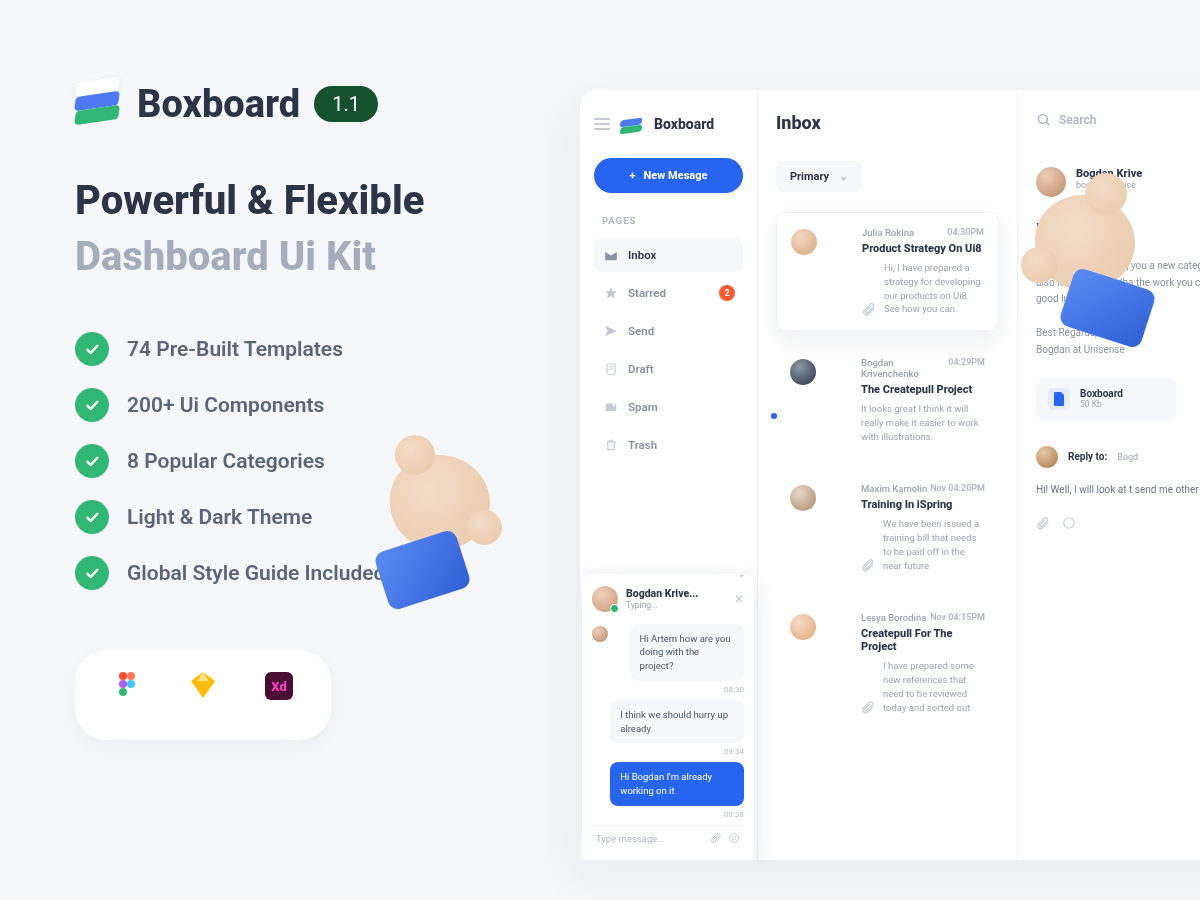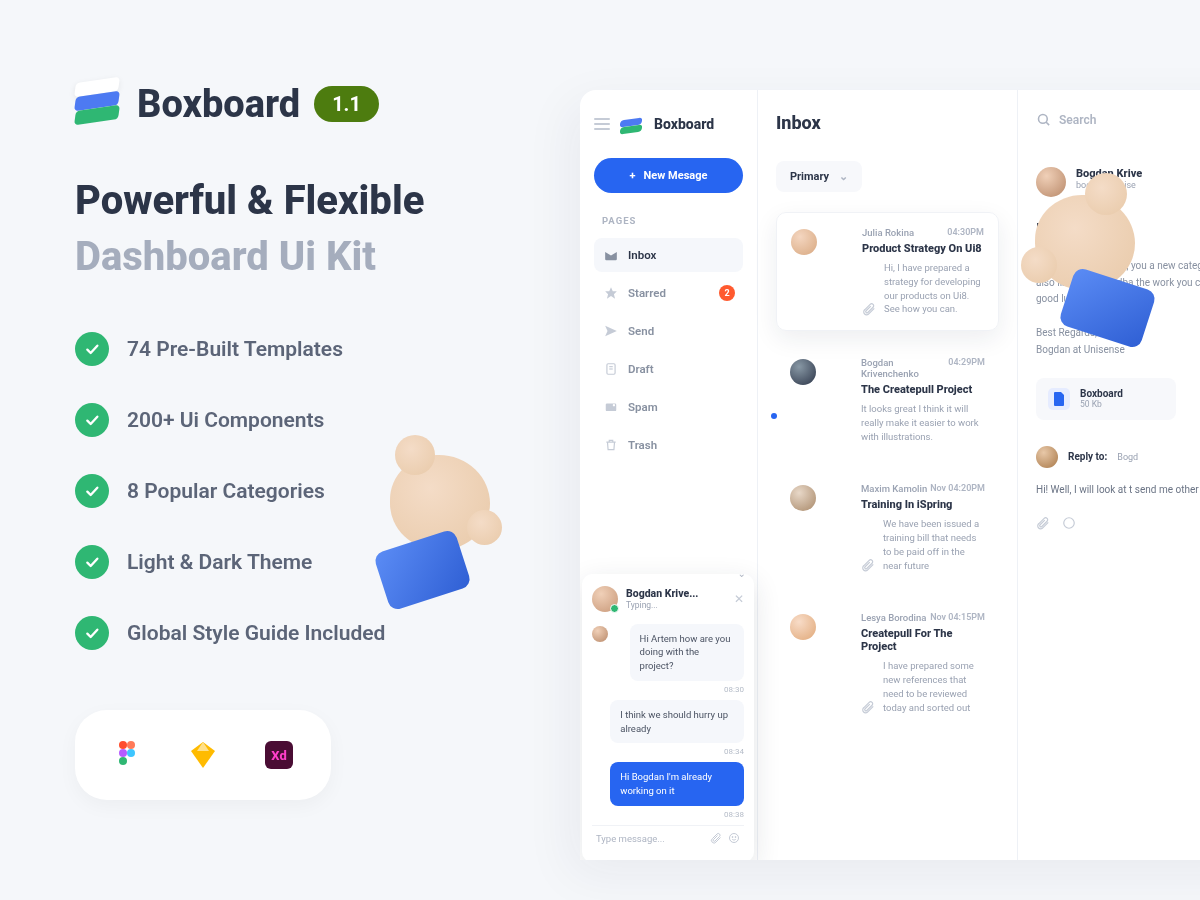--- a/index.html
+++ b/index.html
@@ -4,33 +4,33 @@
 <style>
 * { margin: 0; padding: 0; box-sizing: border-box; font-family: -apple-system, BlinkMacSystemFont, 'Segoe UI', Roboto, sans-serif; }
 body { width: 1200px; height: 900px; background: #f5f7fa; overflow: hidden; position: relative; }
 
 
 .promo { position: absolute; left: 75px; top: 80px; width: 480px; }
 .brand-row { display: flex; align-items: center; gap: 14px; margin-bottom: 48px; }
 .logo-stack { width: 48px; height: 48px; position: relative; }
 .logo-layer { position: absolute; width: 44px; height: 14px; border-radius: 4px; transform: skewY(-8deg) skewX(-8deg); }
 .brand-name { font-size: 38px; font-weight: 800; color: #2c3548; }
-.version-badge { background: #4d7c0f; color: #fff; font-weight: 700; font-size: 20px; padding: 6px 18px; border-radius: 22px; }
+.version-badge { background: #14532d; color: #fff; font-weight: 400; font-size: 20px; padding: 6px 18px; border-radius: 22px; }
 
 .headline { font-size: 40px; font-weight: 800; color: #2c3548; line-height: 1.25; margin-bottom: 6px; }
 .subheadline { font-size: 40px; font-weight: 800; color: #a5adbd; line-height: 1.25; margin-bottom: 50px; }
 
-.features { display: flex; flex-direction: column; gap: 37px; margin-bottom: 60px; margin-top: 40px; }
+.features { display: flex; flex-direction: column; gap: 22px; margin-bottom: 60px; margin-top: 40px; }
 .feature { display: flex; align-items: center; gap: 18px; }
 .check-circle { width: 34px; height: 34px; border-radius: 50%; background: #2fb773; display: flex; align-items: center; justify-content: center; flex-shrink: 0; }
 .check-circle svg { width: 16px; height: 16px; }
 .feature-text { font-size: 21px; font-weight: 600; color: #5c6578; }
 
 .tools-pill { background: #fff; border-radius: 32px; padding: 22px 38px; display: inline-flex; gap: 48px; align-items: center; box-shadow: 0 6px 20px rgba(0,0,0,0.04); }
-.tool-icon { width: 28px; height: 46px; display: flex; align-items: center; justify-content: center; }
+.tool-icon { width: 28px; height: 46px; display: flex; align-items: flex-start; justify-content: center; }
 
 
 .hand { position: absolute; pointer-events: none; }
 .hand-palm { width: 100px; height: 95px; background: radial-gradient(circle at 40% 35%, #f4dcc7, #e8c9a8); border-radius: 48% 52% 50% 50%; position: relative; }
 .hand-cuff { width: 85px; height: 60px; background: linear-gradient(135deg, #5b8cf5, #2f5fd4); border-radius: 10px; position: absolute; }
 .hand-finger { position: absolute; background: radial-gradient(circle at 40% 35%, #f4dcc7, #e8c9a8); border-radius: 50%; }
 .hand-left { left: 390px; top: 455px; }
 .hand-left .hand-cuff { bottom: -50px; left: -10px; transform: rotate(-18deg); }
 .hand-left .f1 { width: 40px; height: 40px; top: -20px; left: 5px; }
 .hand-left .f2 { width: 35px; height: 35px; top: 55px; right: -12px; }

